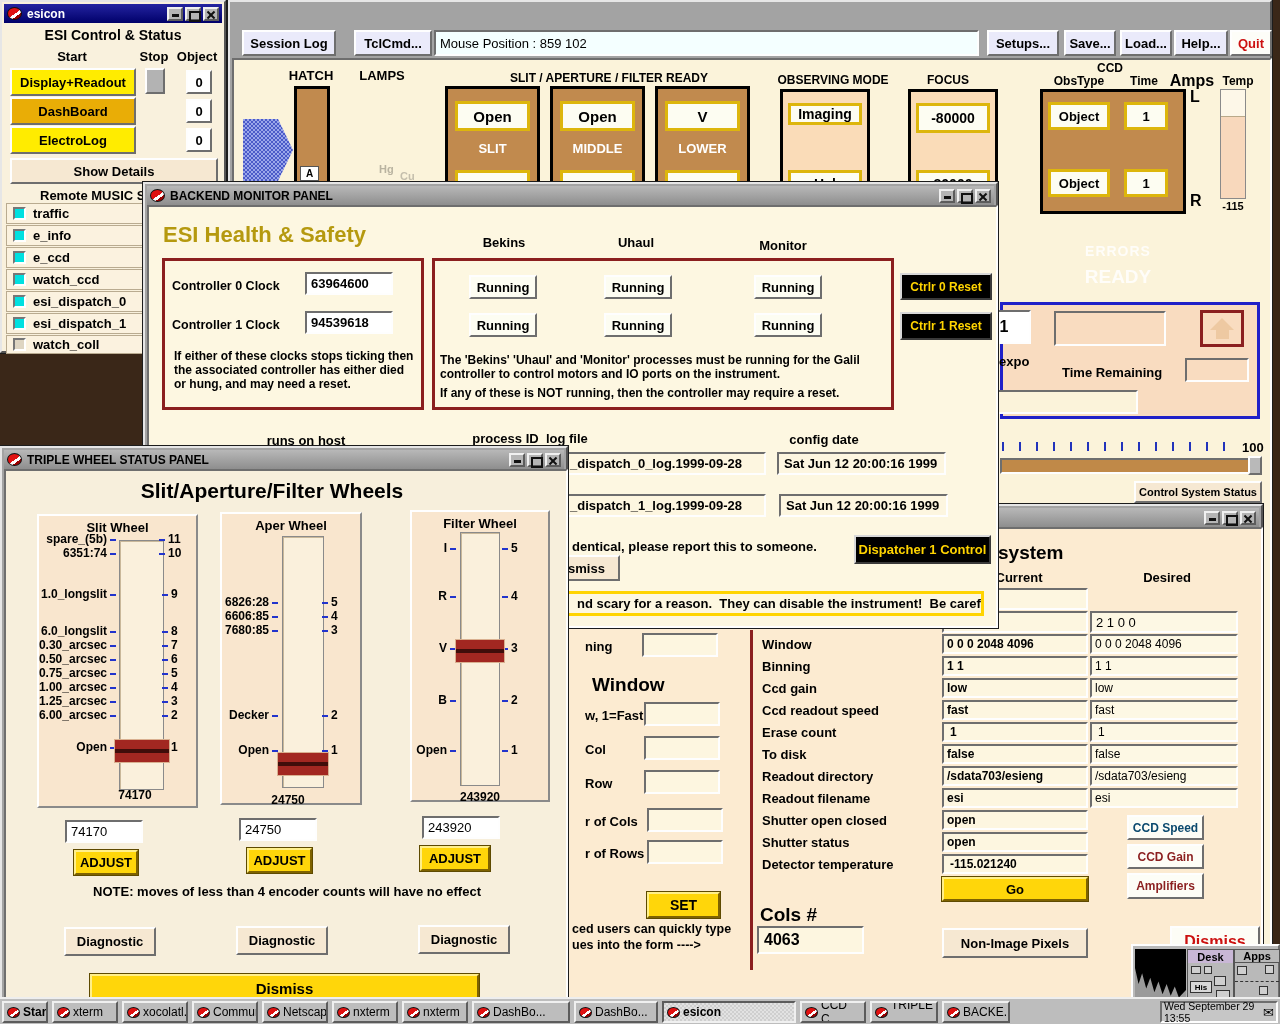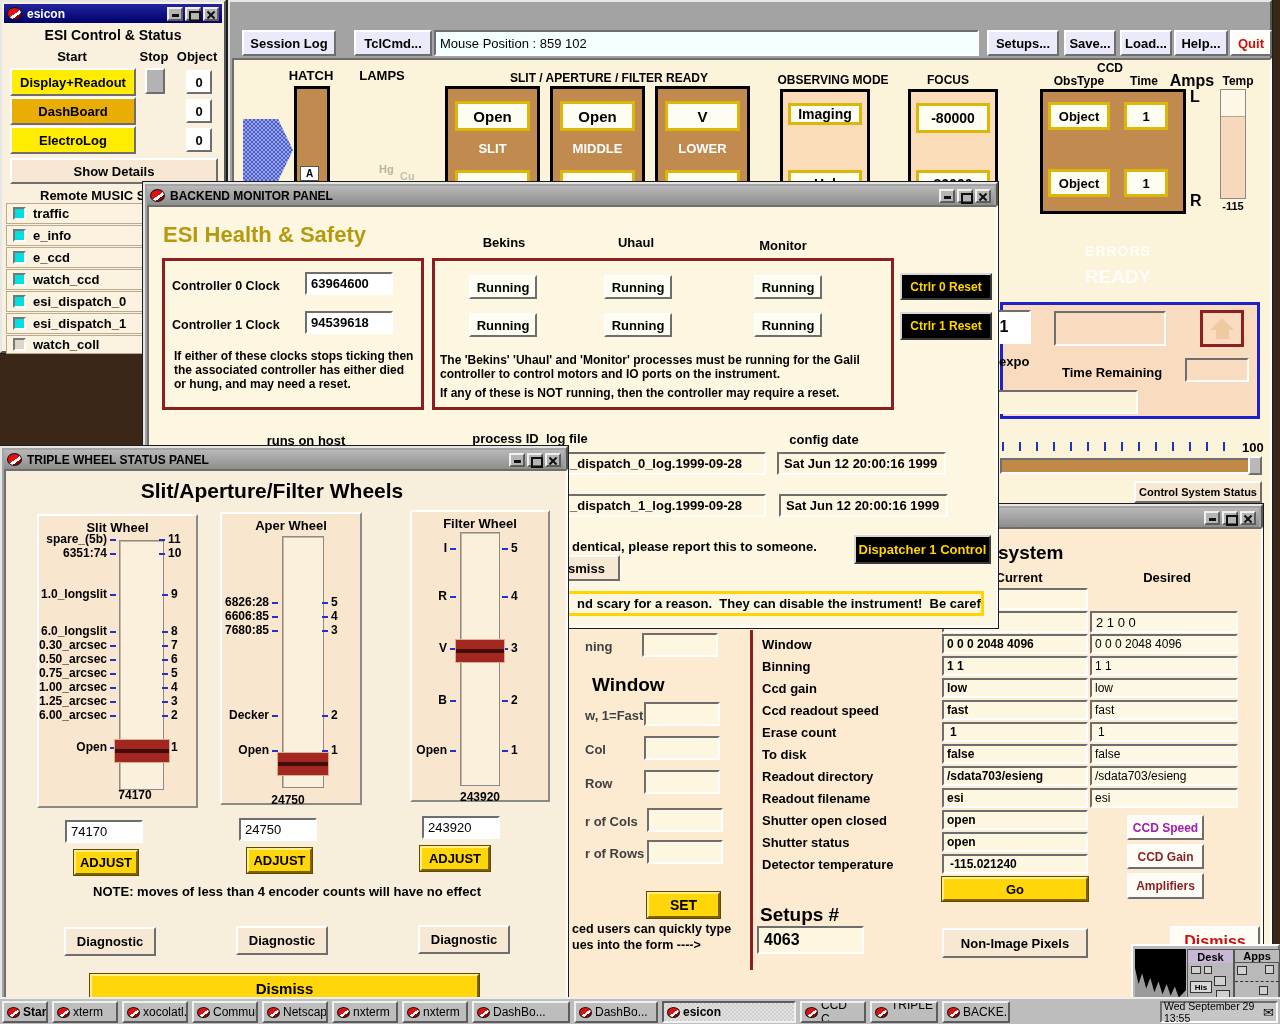--- a/index.html
+++ b/index.html
@@ -24,21 +24,21 @@
 .l{display:flex;align-items:center}
 .pre{white-space:pre}
 .nw{white-space:nowrap}
 .gold{border:3px solid #ddb60c;background:#fdfdf2}
 .ybtn{background:#ffd60a;border:2px solid;border-color:#ffef8a #7e6200 #7e6200 #ffef8a;box-shadow:0 0 0 1px #5e4a00}
 .blk{background:#000;color:#ffd400;border:2px solid;border-color:#d8d8d8 #3a3a3a #3a3a3a #d8d8d8}
 .cream{background:#f6e8d2}
 .ebox{background:#fdf6e0}
 .white{background:#fff}
 .red3{border:3px solid #8b1f1f}
-.mar{color:#404040}
+.mar{color:#000000}
 .chk{width:13px;height:13px;border:2px solid;border-color:#777 #fff #fff #777;background:#00e0e0}
 .chk.off{background:#ded5c2}
 .stopL{font-size:12px;font-weight:bold;text-align:right}
 .stopL::after{content:"";display:inline-block;width:6px;height:2px;background:#2233cc;margin:0 0 2px 3px}
 .stopN{font-size:12px;font-weight:bold}
 .stopN::before{content:"";display:inline-block;width:6px;height:2px;background:#2233cc;margin:0 3px 2px 0}
 .ind{background:linear-gradient(#a22721 0 42%,#400d0a 42% 58%,#a22721 58% 100%);border:1px solid #d9b090}
 .gauge{border:1px solid #8a8a8a;background:#faf0dc;box-shadow:inset 1px 1px 0 #c9b89a}
 .panelw{border:2px solid;border-color:#fff #8a8a8a #8a8a8a #fff;background:#f9e6ce}
 .tower{border:3px solid #000;background:#c18a4e}
@@ -231,21 +231,21 @@
     <div class="a in l" style="left:525px;top:260px;width:148px;height:20px;background:#fdf8e4;font-size:12px;padding:0 3px">/sdata703/esieng</div>
     <div class="a b l" style="left:197px;top:284px;width:176px;height:16px;font-size:13px">Readout filename</div>
     <div class="a in l b" style="left:377px;top:282px;width:146px;height:20px;background:#fdf6e0;font-size:12px;padding:0 3px">esi</div>
     <div class="a in l" style="left:525px;top:282px;width:148px;height:20px;background:#fdf8e4;font-size:12px;padding:0 3px">esi</div>
     <div class="a b l" style="left:197px;top:306px;width:176px;height:16px;font-size:13px">Shutter open closed</div>
     <div class="a in l b" style="left:377px;top:304px;width:146px;height:20px;background:#fdf6e0;font-size:12px;padding:0 3px">open</div>
     <div class="a b l" style="left:197px;top:328px;width:176px;height:16px;font-size:13px">Shutter status</div>
     <div class="a in l b" style="left:377px;top:326px;width:146px;height:20px;background:#fdf6e0;font-size:12px;padding:0 3px">open</div>
     <div class="a b l" style="left:197px;top:350px;width:176px;height:16px;font-size:13px">Detector temperature</div>
     <div class="a in l b" style="left:377px;top:348px;width:146px;height:20px;background:#fdf6e0;font-size:12px;padding:0 6px">-115.021240</div>
-    <div class="a out c b" style="left:562px;top:309px;width:77px;height:25px;background:#fdfdf6;color:#a21caf;font-size:12px">CCD Speed</div>
+    <div class="a out c b" style="left:562px;top:309px;width:77px;height:25px;background:#fdfdf6;color:#0c4a6e;font-size:12px">CCD Speed</div>
     <div class="a out c b" style="left:562px;top:338px;width:77px;height:25px;background:#fdfdf6;color:#8b1f1f;font-size:12px">CCD Gain</div>
     <div class="a out c b" style="left:562px;top:367px;width:77px;height:26px;background:#fdfdf6;color:#8b1f1f;font-size:12px">Amplifiers</div>
     <div class="a ybtn c b" style="left:377px;top:371px;width:146px;height:24px;font-size:13px">Go</div>
 
     <div class="a" style="left:185px;top:124px;width:3px;height:340px;background:#8b1f1f"></div>
     <div class="a b mar" style="left:20px;top:133px;font-size:13px">ning</div>
     <div class="a in ebox" style="left:77px;top:127px;width:76px;height:24px"></div>
     <div class="a b" style="left:27px;top:168px;font-size:19px">Window</div>
     <div class="a b mar" style="left:20px;top:202px;font-size:13px">w, 1=Fast</div>
     <div class="a in ebox" style="left:79px;top:196px;width:76px;height:24px"></div>
@@ -253,21 +253,21 @@
     <div class="a in ebox" style="left:79px;top:230px;width:76px;height:24px"></div>
     <div class="a b mar" style="left:20px;top:270px;font-size:13px">Row</div>
     <div class="a in ebox" style="left:79px;top:264px;width:76px;height:24px"></div>
     <div class="a b mar" style="left:20px;top:308px;font-size:13px">r of Cols</div>
     <div class="a in ebox" style="left:82px;top:302px;width:76px;height:24px"></div>
     <div class="a b mar" style="left:20px;top:340px;font-size:13px">r of Rows</div>
     <div class="a in ebox" style="left:82px;top:334px;width:76px;height:24px"></div>
     <div class="a ybtn c b" style="left:82px;top:386px;width:73px;height:26px;font-size:14px">SET</div>
     <div class="a b nw" style="left:7px;top:416px;font-size:12.5px">ced users can quickly type</div>
     <div class="a b nw" style="left:7px;top:432px;font-size:12.5px">ues into the form ----&gt;</div>
-    <div class="a b" style="left:195px;top:398px;font-size:19px">Setups #</div>
+    <div class="a b" style="left:195px;top:398px;font-size:19px">Cols #</div>
     <div class="a in l b" style="left:192px;top:420px;width:107px;height:28px;background:#fdf6e0;font-size:16px;padding:0 5px">4063</div>
     <div class="a out c b cream" style="left:377px;top:422px;width:146px;height:30px;font-size:13px">Non-Image Pixels</div>
     <div class="a out c b" style="left:605px;top:420px;width:90px;height:32px;background:#fdfdf6;color:#cc1111;font-size:16px">Dismiss</div>
   </div>
 
   <div class="win" style="left:143px;top:182px;width:855px;height:446px;z-index:4">
     <div class="tb">
       <span class="hat"></span>
       <span>BACKEND MONITOR PANEL</span>
       <span class="wbs">

